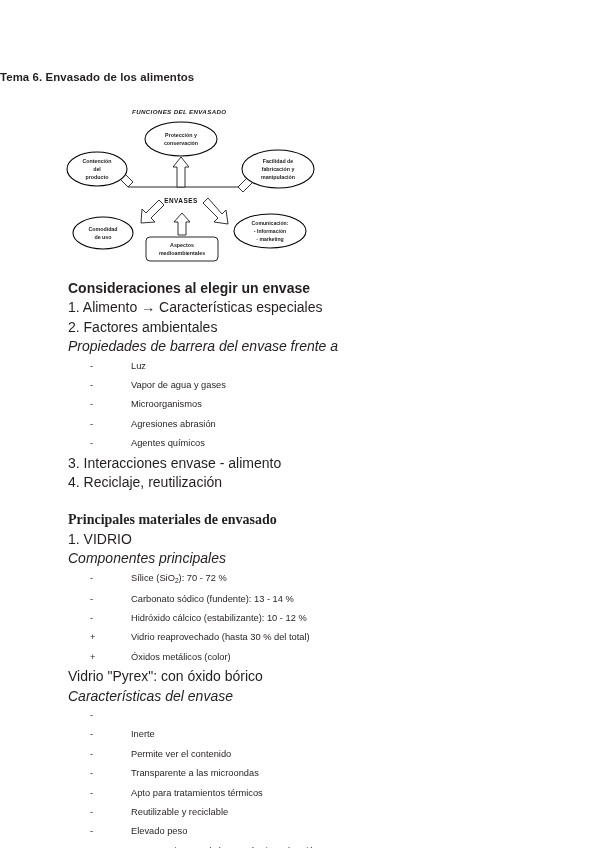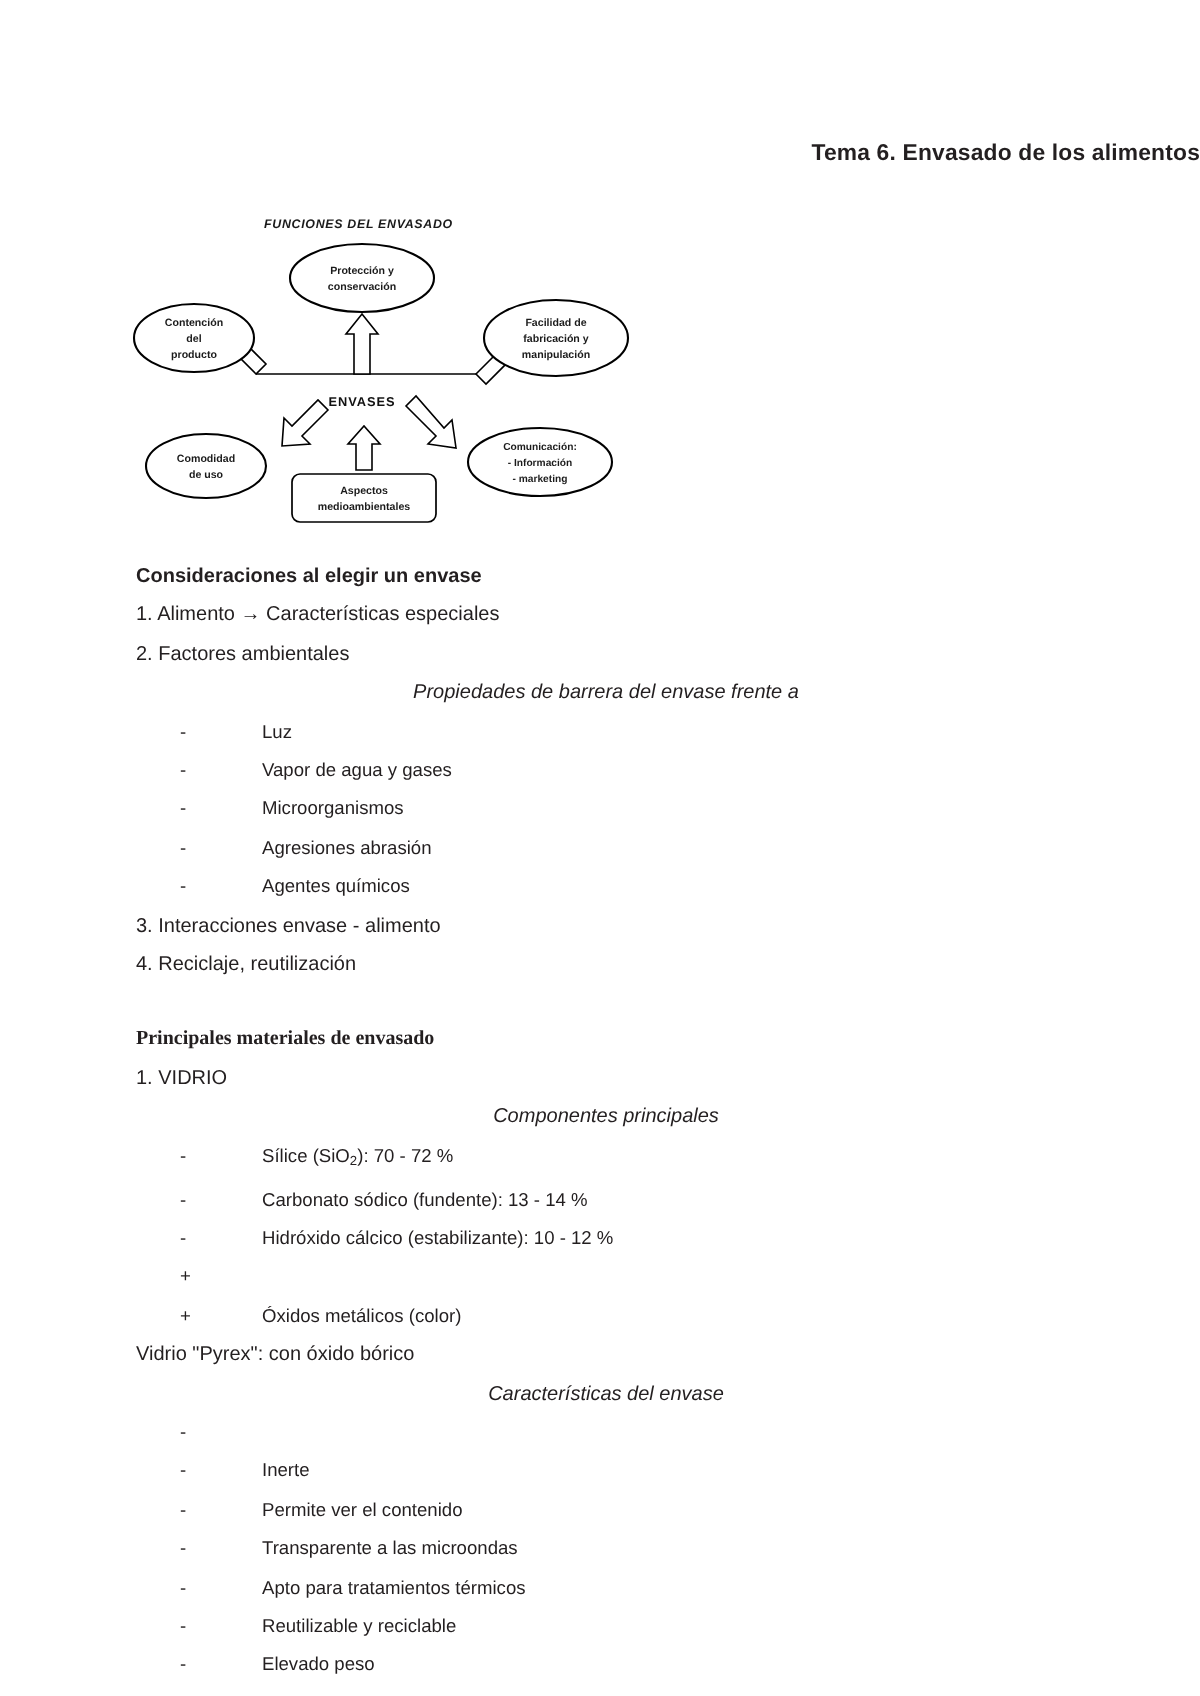--- a/index.html
+++ b/index.html
@@ -21,21 +21,21 @@
     background: #ffffff;
     overflow: hidden;
   }
 
   
   .doc-title {
     position: absolute;
     top: 71px;
     left: 0;
     width: 600px;
-    text-align: right;
+    text-align: left;
     font-size: 11.4px;
     font-weight: bold;
     letter-spacing: 0.1px;
     color: #231f20;
   }
 
   
   .diagram {
     position: absolute;
     left: 66px;
@@ -95,27 +95,27 @@
   }
 
   
   .body {
     position: absolute;
     left: 68px;
     top: 279px;
     width: 470px;
   }
   .ln {
-    font-size: 10px;
+    font-size: 14px;
     line-height: 19.4px;
     color: #231f20;
     white-space: pre;
   }
   .ln.bold { font-weight: bold; }
-  .ln.ital { font-style: italic; text-align: center; }
+  .ln.ital { font-style: italic; }
   .ln.gap  { margin-top: 18px; font-family: Liberation Serif, serif; }
 
   .bullet-row {
     display: flex;
     font-size: 9.3px;
     line-height: 19.4px;
     color: #231f20;
   }
   .bullet-row .mk {
     width: 12px;
@@ -266,20 +266,21 @@
     <div class="bullet-row">
       <span class="mk">-</span>
       <span class="tx">Carbonato sódico (fundente): 13 - 14 %</span>
     </div>
     <div class="bullet-row">
       <span class="mk">-</span>
       <span class="tx">Hidróxido cálcico (estabilizante): 10 - 12 %</span>
     </div>
     <div class="bullet-row">
       <span class="mk">+</span>
+      <span class="tx">Vidrio reaprovechado (hasta 30 % del total)</span>
     </div>
     <div class="bullet-row">
       <span class="mk">+</span>
       <span class="tx">Óxidos metálicos (color)</span>
     </div>
 
     <div class="ln">Vidrio "Pyrex": con óxido bórico</div>
 
     <div class="ln ital">Características del envase</div>
 

